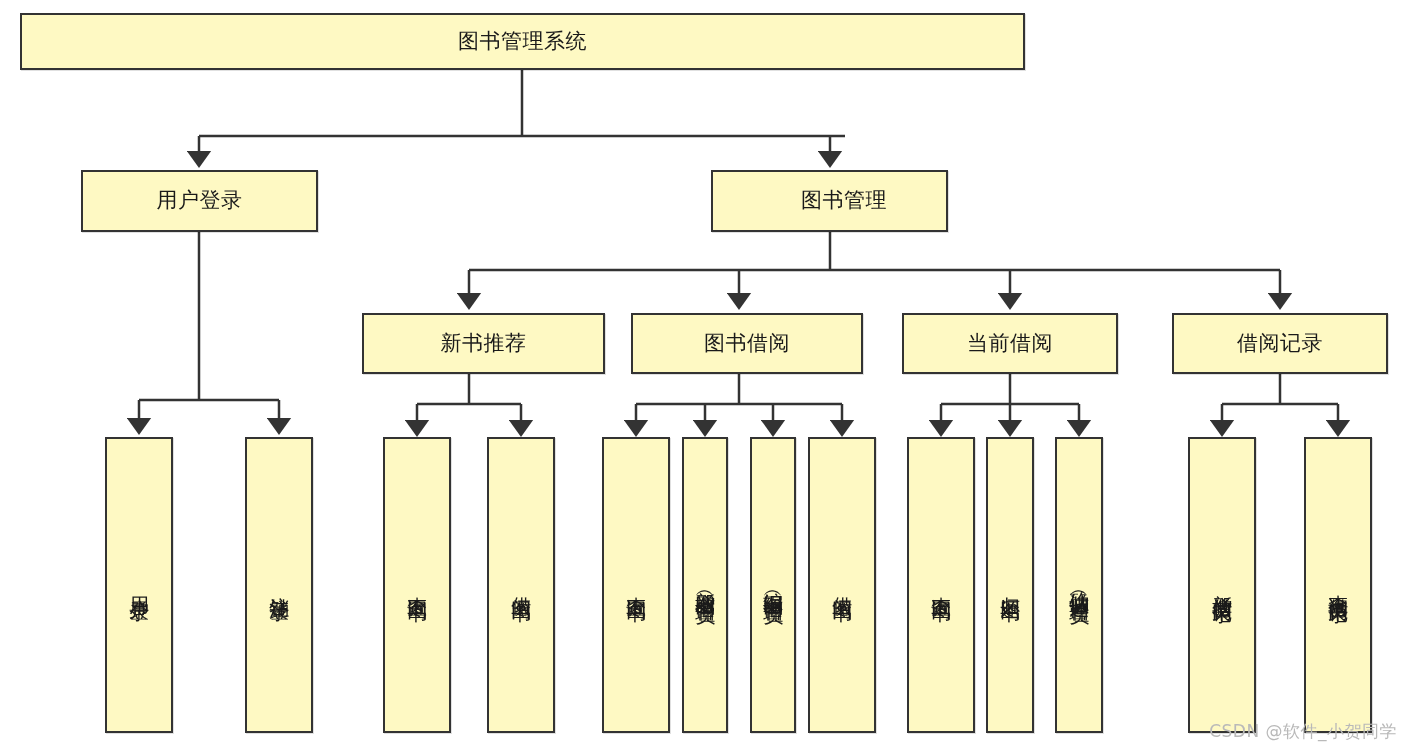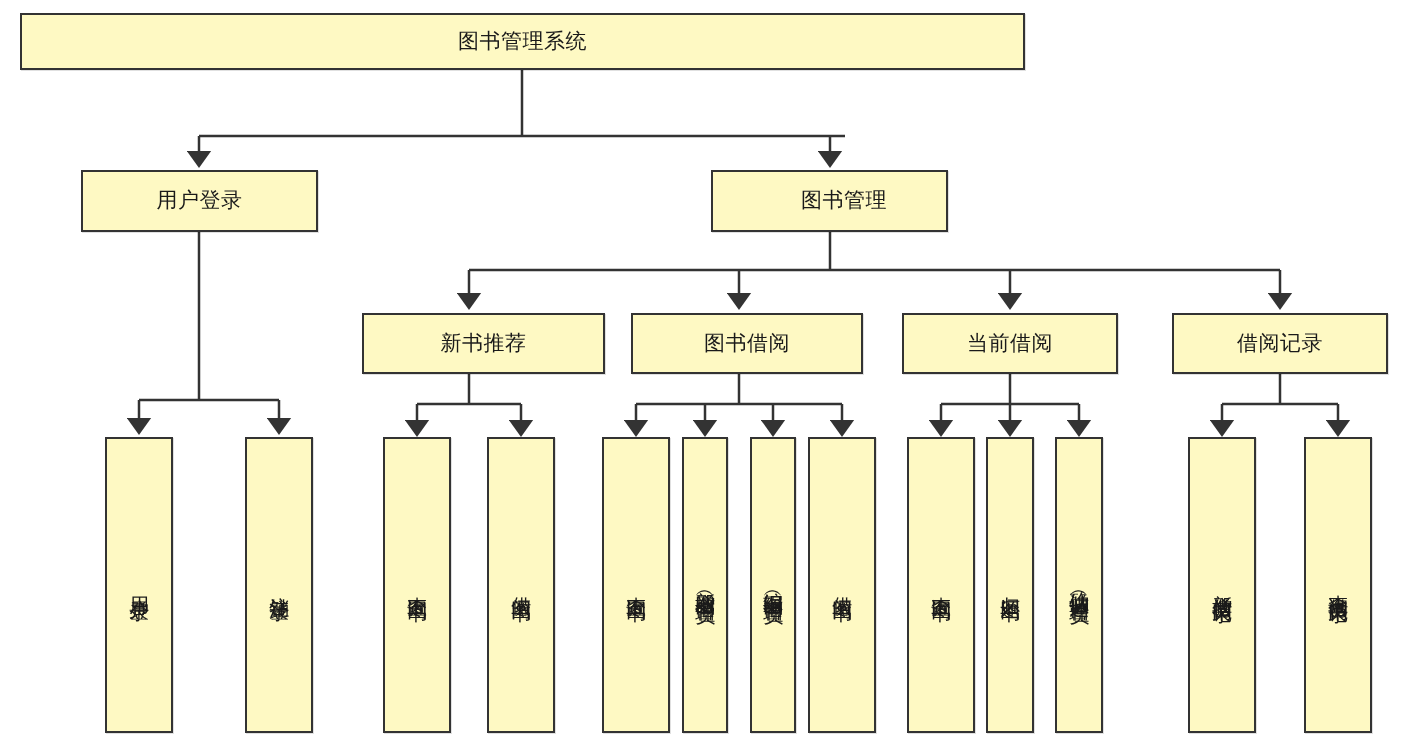--- a/index.html
+++ b/index.html
@@ -185,13 +185,14 @@
     <span class="vtext">确认归还（管理员）</span>
   </div>
 
   <div class="node node-v" style="left:1188px; top:437px; width:68px; height:296px;">
     <span class="vtext">新增借阅记录</span>
   </div>
   <div class="node node-v" style="left:1304px; top:437px; width:68px; height:296px;">
     <span class="vtext">查询借阅记录</span>
   </div>
 
+  <div id="watermark">CSDN @软件_小贺同学</div>
 </div>
 
 </body></html>

